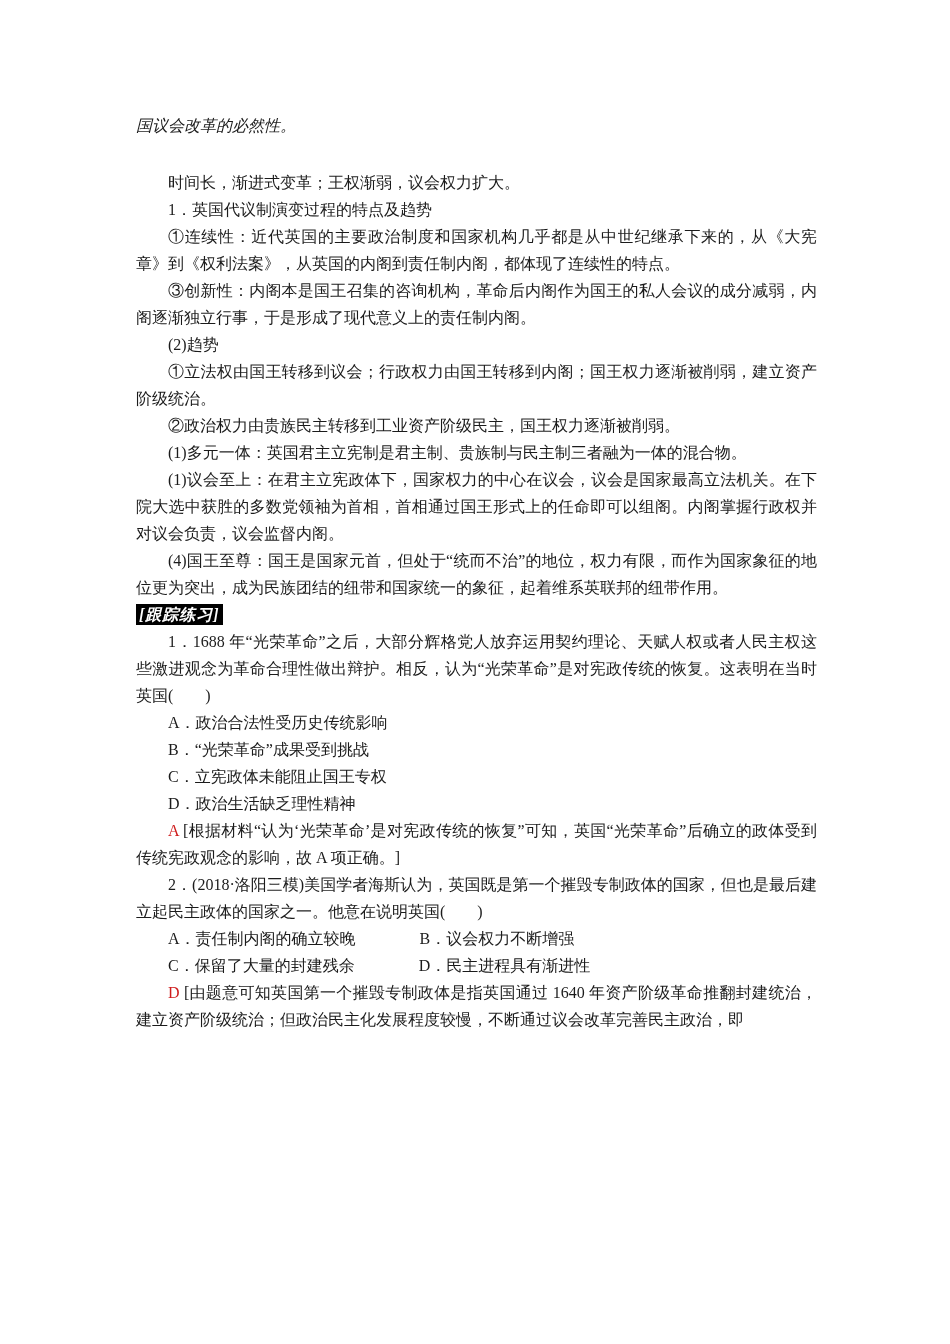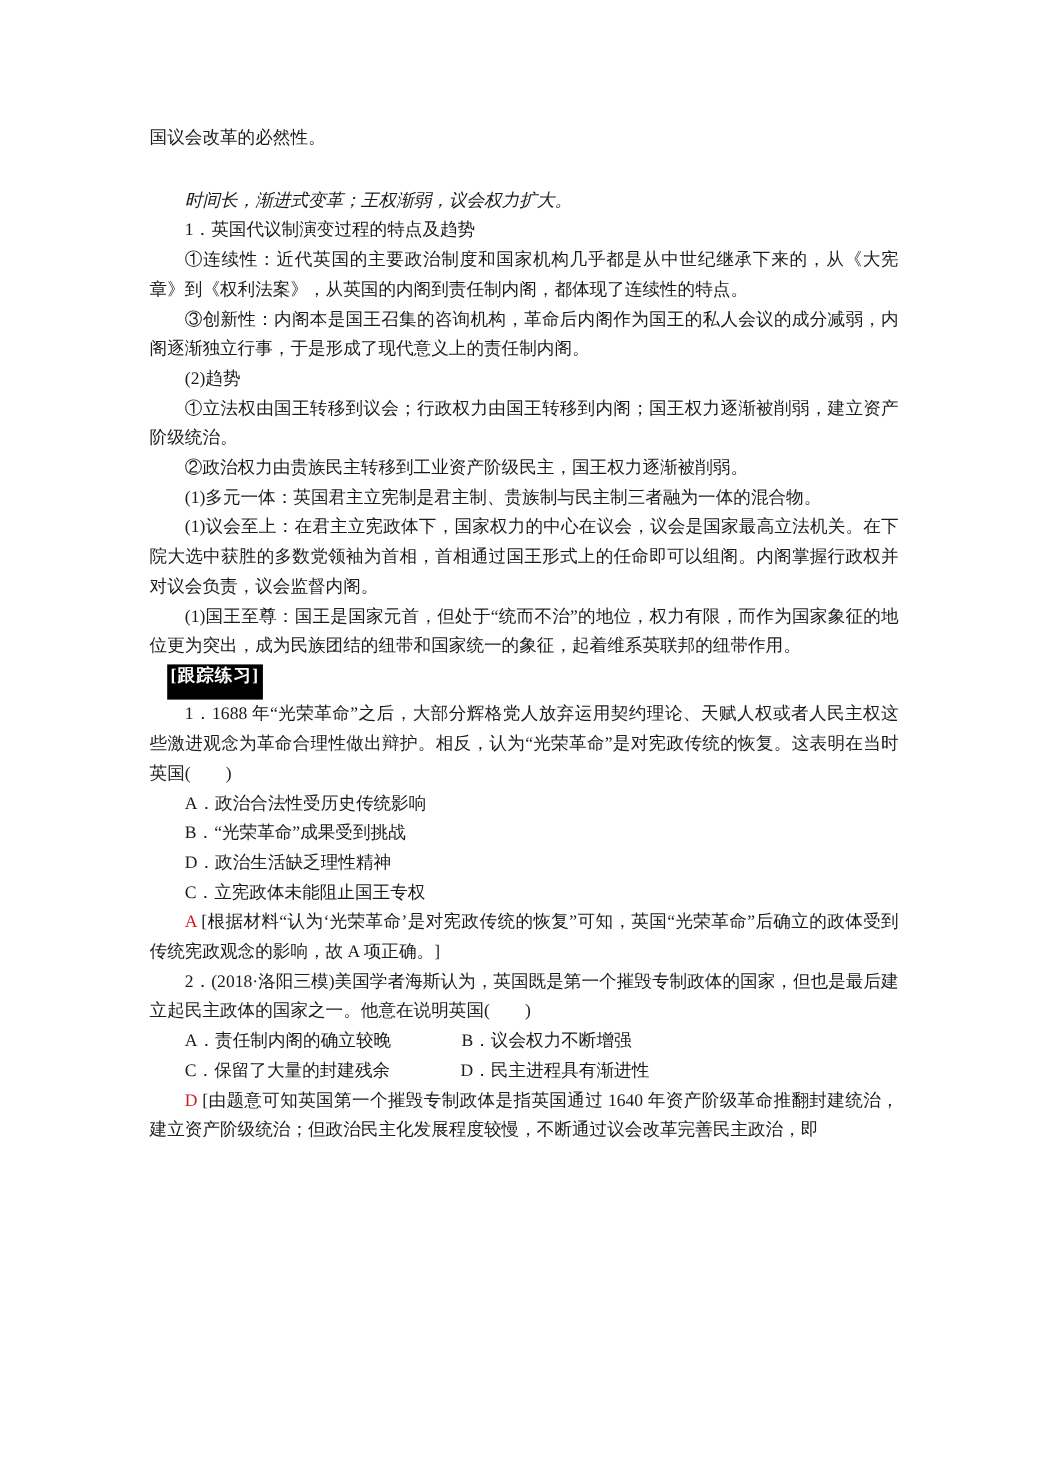--- a/index.html
+++ b/index.html
@@ -25,32 +25,31 @@
     line-height: 27px;
     color: var(--text-color, #1b1b1b);
     text-align: justify;
     word-break: break-all;
   }
   .para {
     margin: 0;
     padding: 0;
     text-indent: 2em;
   }
-  .para.no-indent { text-indent: 0; }
-  .para.gap-before { margin-top: 30px; font-style: italic; }
+  .para.no-indent { text-indent: 0; font-style: italic; }
+  .para.gap-before { margin-top: 30px; }
   .badge {
     display: inline-block;
     background: var(--badge-bg, #000000);
     color: var(--badge-text, #ffffff);
     font-weight: 700;
     line-height: 21px;
-    height: 32px;
+    height: 21px;
     padding: 0 3px;
     letter-spacing: 1px;
-    margin-left: 16px;
   }
   .answer-letter {
     color: var(--answer-red, #cf1d1d);
     font-weight: 400;
   }
 </style>
 </head>
 <body>
 
 <main class="page" style="background: rgb(255, 255, 255);">
@@ -58,26 +57,26 @@
       <p class="para no-indent">国议会改革的必然性。</p>
       <p class="para gap-before">时间长，渐进式变革；王权渐弱，议会权力扩大。</p>
       <p class="para">1．英国代议制演变过程的特点及趋势</p>
       <p class="para">①连续性：近代英国的主要政治制度和国家机构几乎都是从中世纪继承下来的，从《大宪章》到《权利法案》，从英国的内阁到责任制内阁，都体现了连续性的特点。</p>
       <p class="para">③创新性：内阁本是国王召集的咨询机构，革命后内阁作为国王的私人会议的成分减弱，内阁逐渐独立行事，于是形成了现代意义上的责任制内阁。</p>
       <p class="para">(2)趋势</p>
       <p class="para">①立法权由国王转移到议会；行政权力由国王转移到内阁；国王权力逐渐被削弱，建立资产阶级统治。</p>
       <p class="para">②政治权力由贵族民主转移到工业资产阶级民主，国王权力逐渐被削弱。</p>
       <p class="para">(1)多元一体：英国君主立宪制是君主制、贵族制与民主制三者融为一体的混合物。</p>
       <p class="para">(1)议会至上：在君主立宪政体下，国家权力的中心在议会，议会是国家最高立法机关。在下院大选中获胜的多数党领袖为首相，首相通过国王形式上的任命即可以组阁。内阁掌握行政权并对议会负责，议会监督内阁。</p>
-      <p class="para">(1)国王至尊：国王是国家元首，但处于“统而不治”的地位，权力有限，而作为国家象征的地位更为突出，成为民族团结的纽带和国家统一的象征，起着维系英联邦的纽带作用。</p>
+      <p class="para">(4)国王至尊：国王是国家元首，但处于“统而不治”的地位，权力有限，而作为国家象征的地位更为突出，成为民族团结的纽带和国家统一的象征，起着维系英联邦的纽带作用。</p>
       <p class="para no-indent"><span class="badge">[跟踪练习]</span></p>
       <p class="para">1．1688 年“光荣革命”之后，大部分辉格党人放弃运用契约理论、天赋人权或者人民主权这些激进观念为革命合理性做出辩护。相反，认为“光荣革命”是对宪政传统的恢复。这表明在当时英国(　　)</p>
       <p class="para">A．政治合法性受历史传统影响</p>
       <p class="para">B．“光荣革命”成果受到挑战</p>
+      <p class="para">C．立宪政体未能阻止国王专权</p>
       <p class="para">D．政治生活缺乏理性精神</p>
-      <p class="para">C．立宪政体未能阻止国王专权</p>
       <p class="para"><span class="answer-letter">A</span> <span>[根据材料“认为‘光荣革命’是对宪政传统的恢复”可知，英国“光荣革命”后确立的政体受到传统宪政观念的影响，故 A 项正确。]</span></p>
       <p class="para">2．(2018·洛阳三模)美国学者海斯认为，英国既是第一个摧毁专制政体的国家，但也是最后建立起民主政体的国家之一。他意在说明英国(　　)</p>
       <p class="para">A．责任制内阁的确立较晚　　　　B．议会权力不断增强</p>
       <p class="para">C．保留了大量的封建残余　　　　D．民主进程具有渐进性</p>
       <p class="para"><span class="answer-letter">D</span> <span>[由题意可知英国第一个摧毁专制政体是指英国通过 1640 年资产阶级革命推翻封建统治，建立资产阶级统治；但政治民主化发展程度较慢，不断通过议会改革完善民主政治，即</span></p>
     </div>
 </main>
 
 </body></html>

